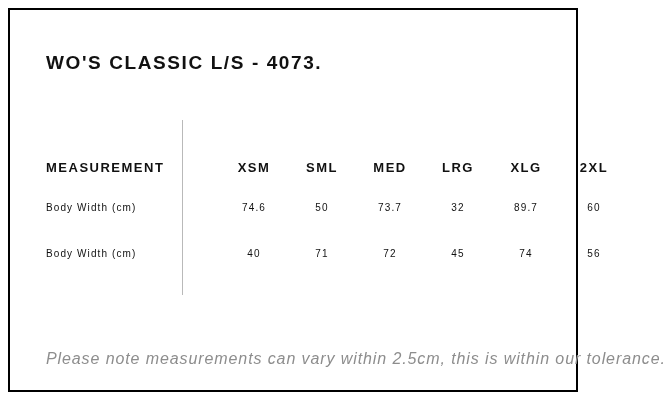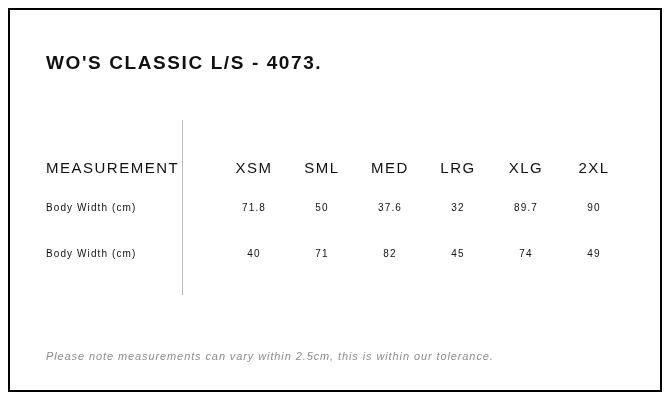--- a/index.html
+++ b/index.html
@@ -15,21 +15,21 @@
     width: 670px;
     height: 400px;
     box-sizing: border-box;
     background: #ffffff;
     overflow: hidden;
   }
   .frame {
     position: absolute;
     left: 8px;
     top: 8px;
-    width: 654px;
+    width: 570px;
     height: 384px;
     border: 2px solid #000000;
     box-sizing: border-box;
   }
   .inner {
     position: absolute;
     left: 0;
     top: 0;
     width: 100%;
     height: 100%;
@@ -65,22 +65,22 @@
     border-collapse: collapse;
     table-layout: fixed;
   }
   table.sizes th, table.sizes td {
     padding: 0;
     border: none;
   }
   table.sizes thead th {
     height: 34px;
     vertical-align: middle;
-    font-size: 15px;
-    font-weight: normal;
+    font-size: 13px;
+    font-weight: bold;
     letter-spacing: 1.5px;
     color: #111111;
   }
   table.sizes tbody td {
     height: 46px;
     vertical-align: middle;
     font-size: 10px;
     letter-spacing: 1.1px;
     color: #111111;
   }
@@ -94,21 +94,21 @@
   }
   th.size-col, td.size-col {
     width: 68px;
     text-align: center;
   }
 
   .note {
     position: absolute;
     left: 36px;
     top: 340px;
-    font-size: 11px;
+    font-size: 16px;
     font-style: italic;
     letter-spacing: 0.9px;
     color: #8d8d8d;
     white-space: nowrap;
   }
 </style>
 </head>
 <body>
 
 <div class="page">
@@ -127,34 +127,34 @@
           <th class="size-col">SML</th>
           <th class="size-col">MED</th>
           <th class="size-col">LRG</th>
           <th class="size-col">XLG</th>
           <th class="size-col">2XL</th>
         </tr>
       </thead>
       <tbody>
         <tr>
           <td class="label-col">Body Width (cm)</td>
-          <td class="size-col">71.8</td>
+          <td class="size-col">74.6</td>
           <td class="size-col">50</td>
-          <td class="size-col">37.6</td>
+          <td class="size-col">73.7</td>
           <td class="size-col">32</td>
           <td class="size-col">89.7</td>
-          <td class="size-col">90</td>
+          <td class="size-col">60</td>
         </tr>
         <tr>
           <td class="label-col">Body Width (cm)</td>
           <td class="size-col">40</td>
           <td class="size-col">71</td>
-          <td class="size-col">82</td>
+          <td class="size-col">72</td>
           <td class="size-col">45</td>
           <td class="size-col">74</td>
-          <td class="size-col">49</td>
+          <td class="size-col">56</td>
         </tr>
       </tbody>
     </table>
 
     <div class="note">Please note measurements can vary within 2.5cm, this is within our tolerance.</div>
   </div>
 </div>
 
 </body></html>

